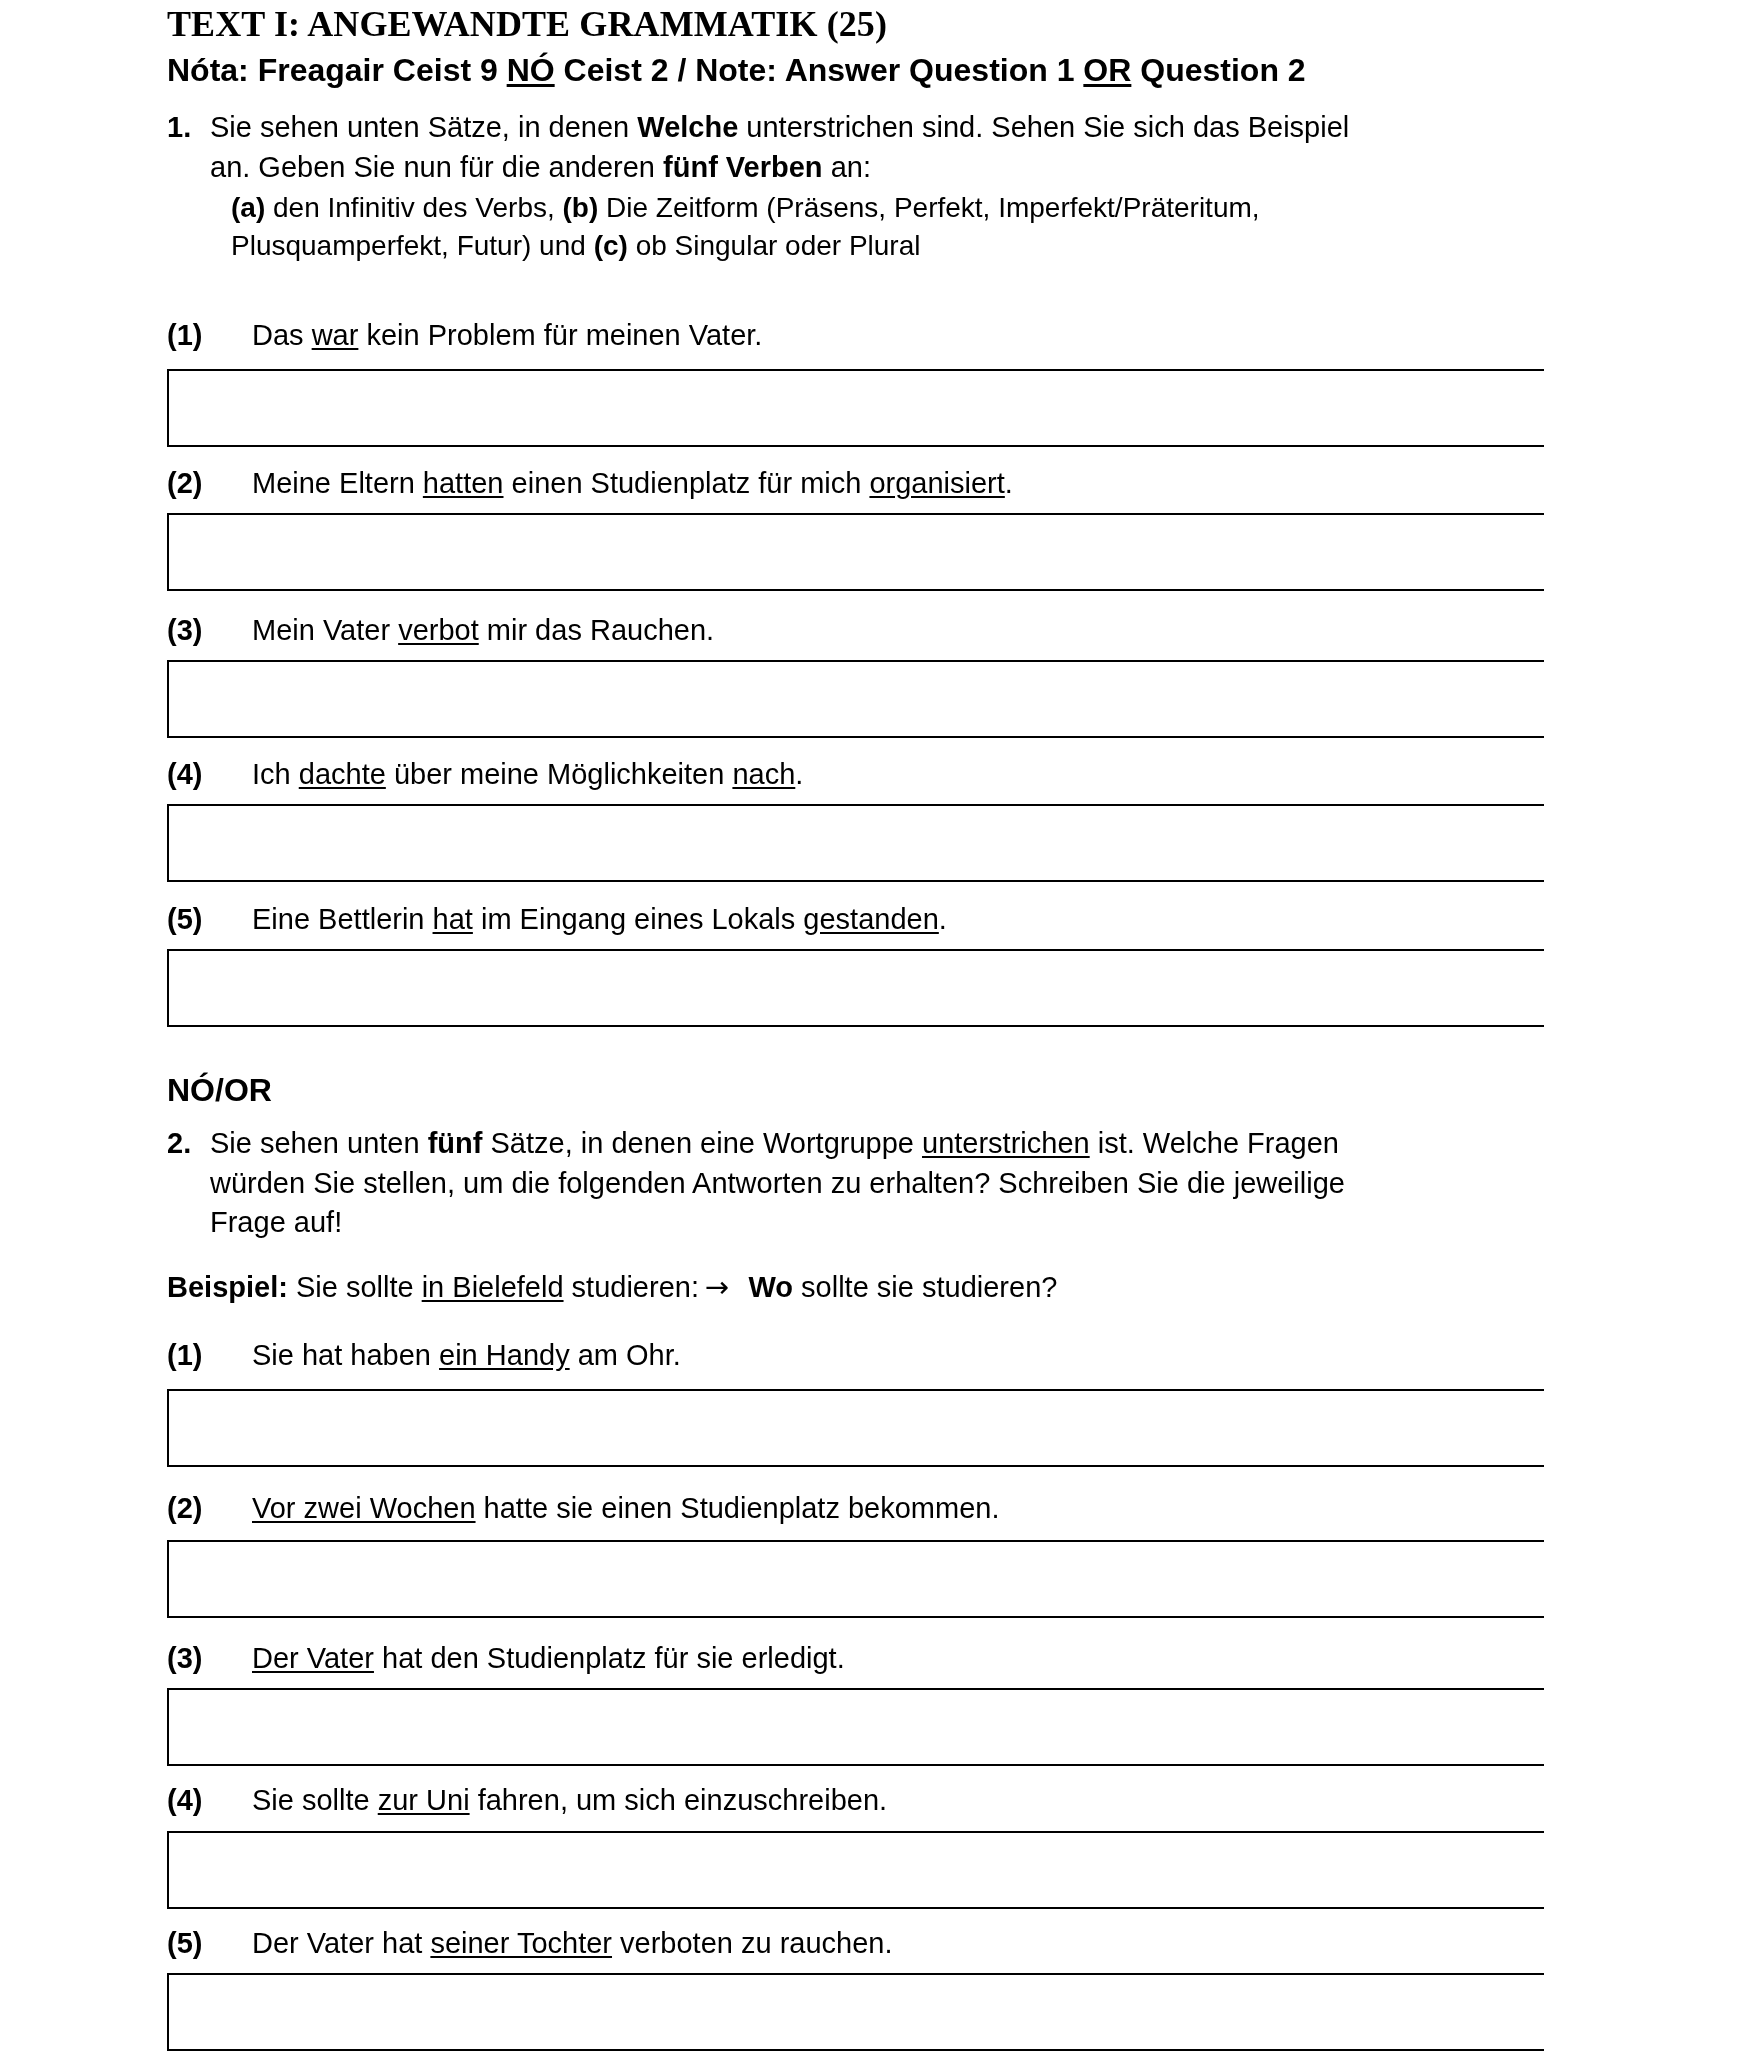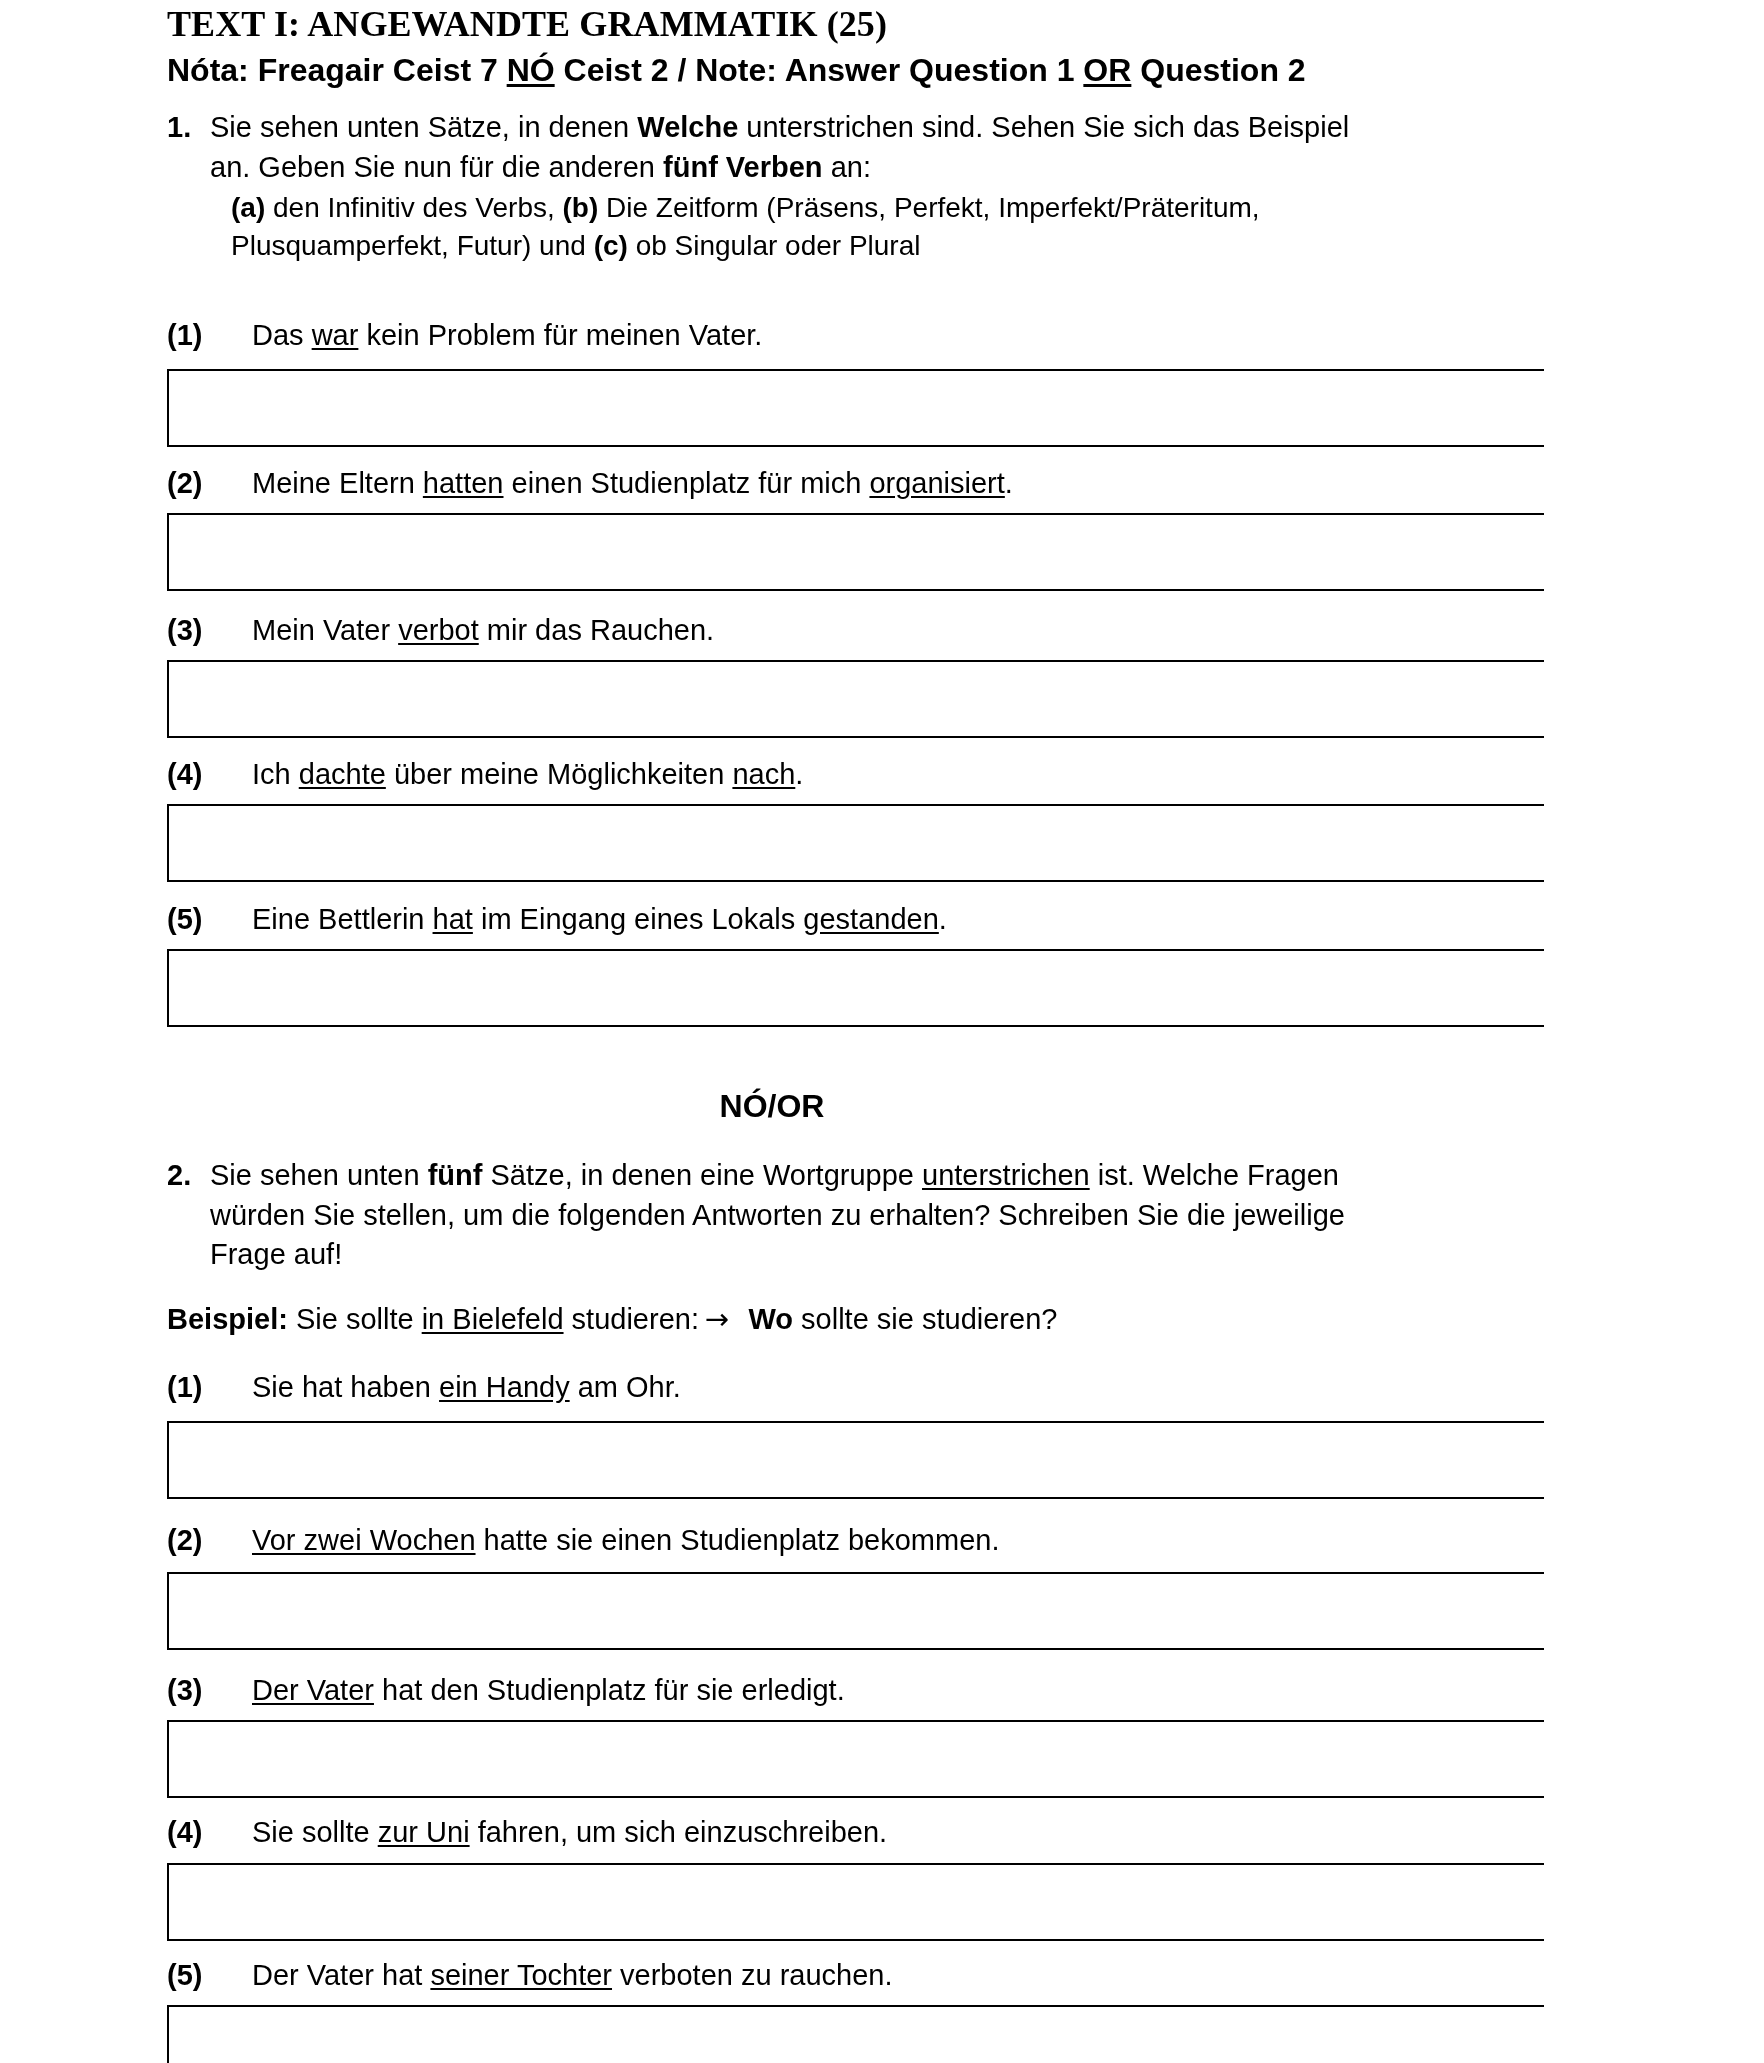--- a/index.html
+++ b/index.html
@@ -40,22 +40,22 @@
     font-size: 32px;
     line-height: 1.2;
     margin: 0;
     padding-top: 4.9px;
     white-space: nowrap;
   }
   .or-heading {
     font-family: "Liberation Sans", sans-serif;
     font-weight: bold;
     font-size: 32px;
-    text-align: center;
-    margin: 16px;
+    text-align: left;
+    margin: 0;
     padding: 0;
   }
   .q-block {
     position: relative;
     padding-left: 43px;
     font-size: 29px;
     line-height: 1.36;
     margin-top: 9.7px;
   }
   .q-num {
@@ -115,21 +115,21 @@
   .sp-30 { height: 29px; }
   .sp-46 { height: 45px; }
 </style>
 </head>
 <body>
 
 <div class="page">
 
   <h1 class="title-serif">TEXT I: ANGEWANDTE GRAMMATIK (25)</h1>
 
-  <h2 class="title-sans"><span>Nóta: Freagair Ceist 7 </span><u>NÓ</u><span> Ceist 2 / Note: Answer Question 1 </span><u>OR</u><span> Question 2</span></h2>
+  <h2 class="title-sans"><span>Nóta: Freagair Ceist 9 </span><u>NÓ</u><span> Ceist 2 / Note: Answer Question 1 </span><u>OR</u><span> Question 2</span></h2>
 
   <div class="sp-10"></div>
 
   <div class="q-block">
     <span class="q-num">1.</span><span>Sie sehen unten Sätze, in denen </span><b>Welche</b><span> unterstrichen sind.  Sehen Sie sich das Beispiel an.  Geben Sie nun für die anderen </span><b>fünf Verben</b><span> an:</span>
   </div>
 
   <div class="q-block" style="padding-left:0;margin-top:1.9px;">
     <div class="sub-line"><b>(a)</b><span> den Infinitiv des Verbs, </span><b>(b)</b><span> Die Zeitform (Präsens, Perfekt, Imperfekt/Präteritum, Plusquamperfekt, Futur) und </span><b>(c)</b><span> ob Singular oder Plural</span></div>
   </div>

